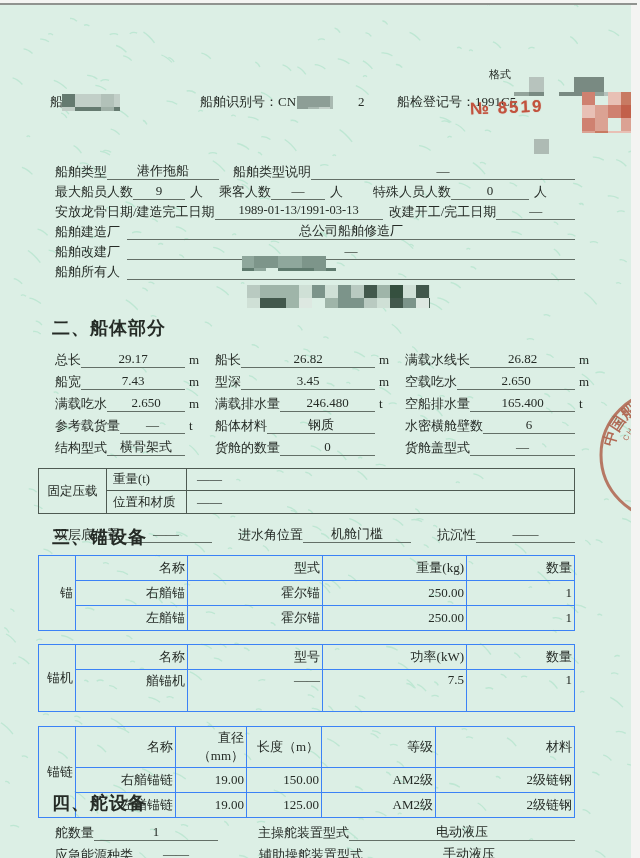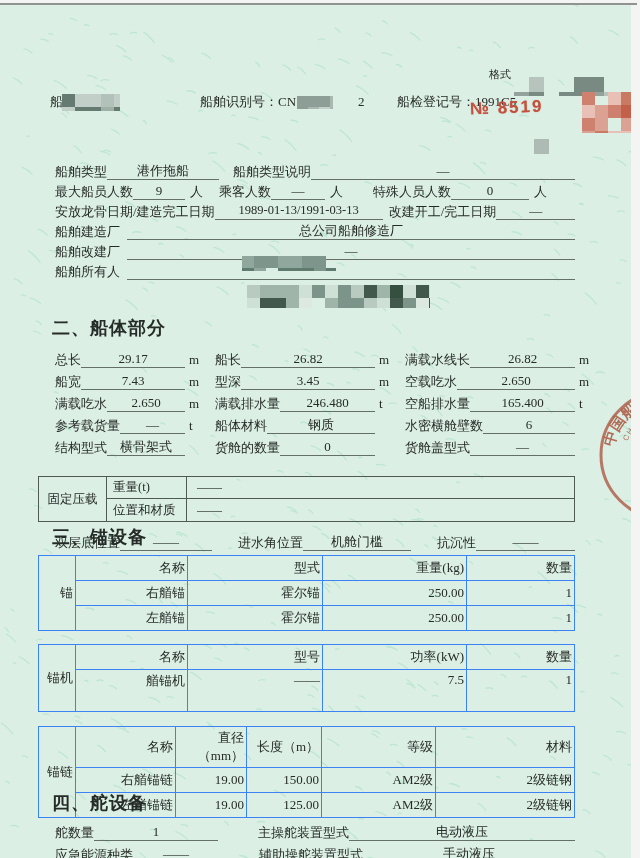--- a/index.html
+++ b/index.html
@@ -42,21 +42,21 @@
   .ul{border-bottom:1px solid #636f67;text-align:center;white-space:nowrap;overflow:visible;}
   .fx{flex:1 1 auto;}
   .un{flex:0 0 auto;margin-left:5px;width:15px;}
   
   .hull-grid{display:grid;grid-template-columns:146px 176px 186px;column-gap:14px;padding-left:17px;}
   .hcell{display:flex;align-items:flex-end;height:22px;font-size:13px;line-height:17px;}
   .hcell .un{width:12px;margin-left:4px;}
   
   .ballast{
     display:grid;grid-template-columns:68px 80px 1fr;grid-template-rows:22px 22px;
-    border:1px solid #4e5a52;margin-top:20px;font-size:12.5px;
+    border:1px solid #4e5a52;margin-top:12px;font-size:12.5px;
   }
   .ballast .blab{grid-row:1/3;border-right:1px solid #4e5a52;display:flex;align-items:center;justify-content:center;}
   .ballast .bsub{border-right:1px solid #4e5a52;display:flex;align-items:center;padding-left:6px;}
   .ballast .bsub.rb{border-bottom:none;}
   .ballast .bval{display:flex;align-items:center;padding-left:10px;}
   .ballast .row1{border-bottom:1px solid #4e5a52;}
   
   table.dt{border-collapse:collapse;width:537px;table-layout:fixed;font-size:13px;}
   table.dt th,table.dt td{
     border:1px solid #3b82f6;font-weight:normal;text-align:right;

